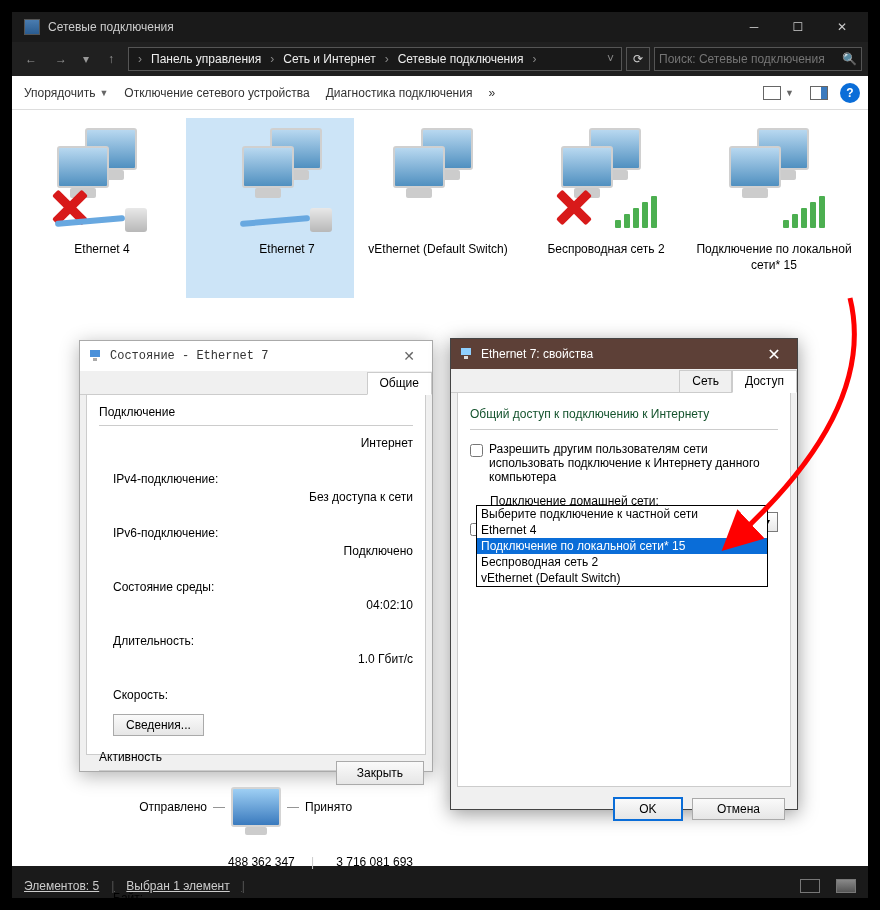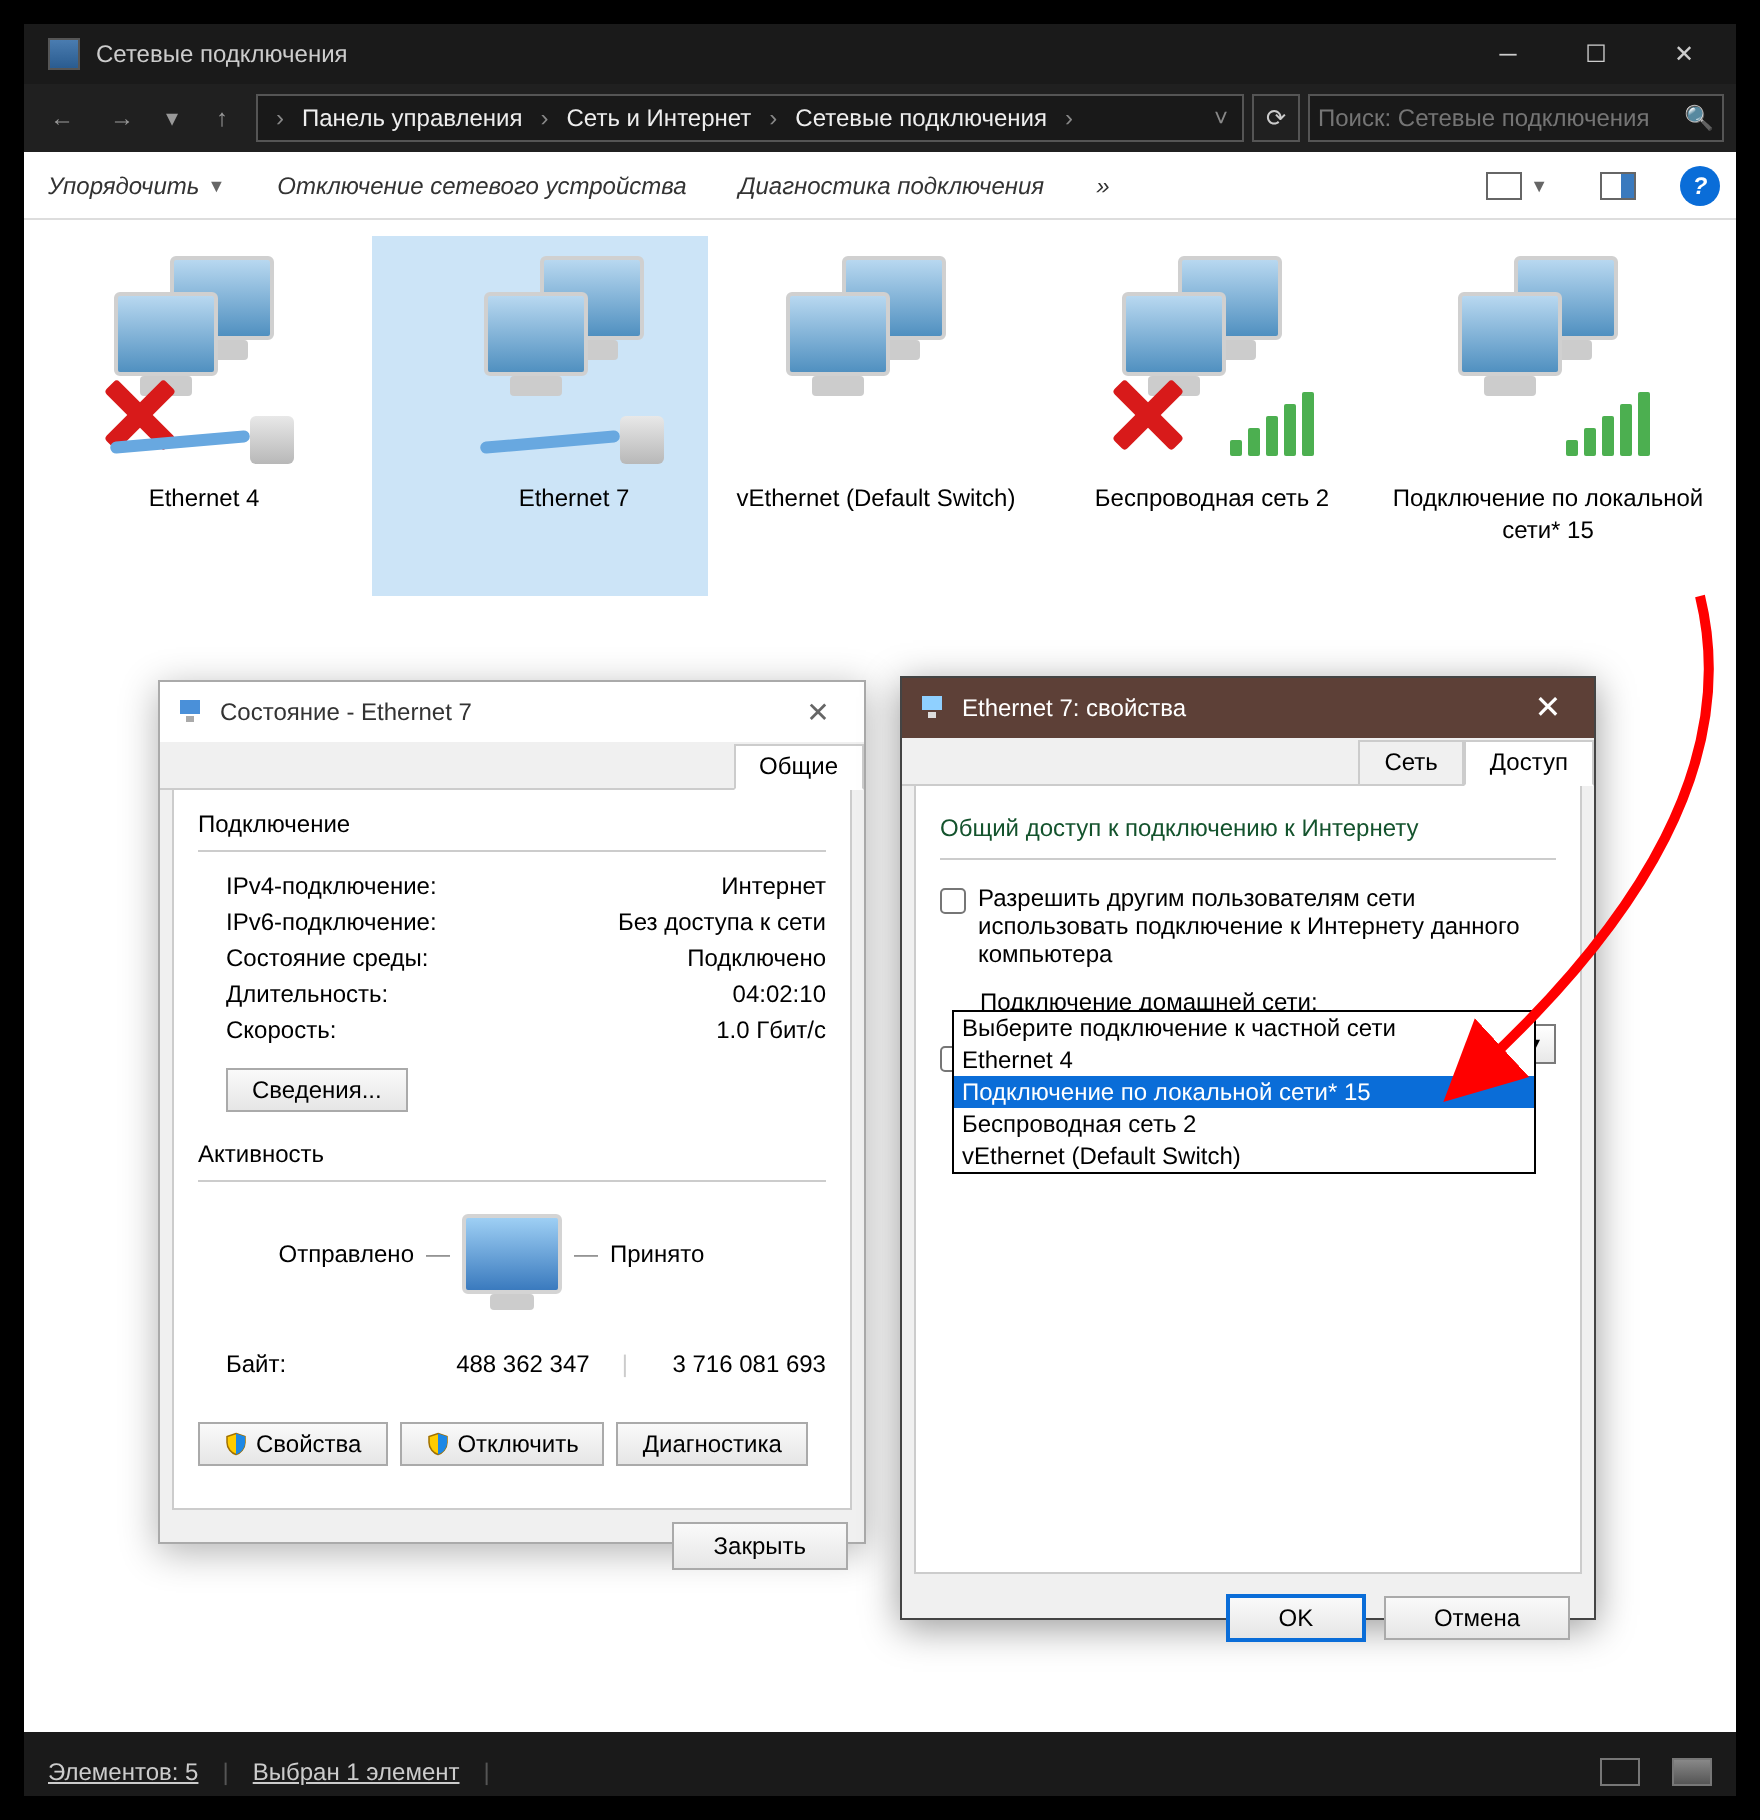--- a/index.html
+++ b/index.html
@@ -17,21 +17,21 @@
 .navbar { height: 34px; background: #202020; display: flex; align-items: center; padding: 0 6px; gap: 4px; }
 .nav-arrow { width: 26px; height: 26px; display: flex; align-items: center; justify-content: center; color: #999; cursor: pointer; }
 .addr-box { flex: 1; height: 24px; background: #191919; border: 1px solid #555; display: flex; align-items: center; color: #eee; padding: 0 4px; }
 .addr-seg { padding: 0 6px; display: flex; align-items: center; height: 100%; cursor: pointer; }
 .addr-chev { color: #888; padding: 0 3px; }
 .addr-refresh { width: 24px; height: 24px; border:1px solid #555; display:flex; align-items:center; justify-content:center; color:#ccc; cursor:pointer;}
 .search-box { width: 208px; height: 24px; background: #191919; border: 1px solid #555; display: flex; align-items: center; color: #888; padding: 0 4px; }
 .search-box input { background: transparent; border: 0; color: #f97316; flex: 1; outline: none; }
 
 
-.toolbar { height: 34px; background: #fff; border-bottom: 1px solid #ddd; display: flex; align-items: center; padding: 0 8px; gap: 18px; color: #333; font-style: italic; }
+.toolbar { height: 34px; background: #fff; border-bottom: 1px solid #ddd; display: flex; align-items: center; padding: 0 8px; gap: 8px; color: #333; }
 .tool-item { display: flex; align-items: center; gap: 4px; cursor: pointer; padding: 2px 4px; }
 .tool-spacer { flex: 1; }
 .tool-drop { font-size: 9px; color: #666; }
 .help-icon { width: 20px; height: 20px; border-radius: 50%; background: #0a6dd8; color: #fff; display: flex; align-items: center; justify-content: center; font-weight: bold; }
 
 
 .content { height: 756px; background: #fff; padding: 8px 6px; display: flex; gap: 0; overflow: hidden; position: relative; }
 .conn-item { width: 168px; height: 180px; padding: 6px; text-align: center; cursor: pointer; display:flex; flex-direction:column; align-items:center;}
 .conn-item.selected { background: #cce4f7; padding-left: 40px; }
 .conn-icon { width: 110px; height: 110px; margin: 0 auto 8px; position: relative; }
@@ -56,30 +56,30 @@
 
 .statusbar { position: absolute; bottom: 0; left: 0; right: 0; height: 24px; background: #1a1a1a; color: #ccc; display: flex; align-items: center; padding: 0 12px; gap: 12px; text-decoration: underline; }
 .statusbar .sep { color: #555; }
 .sb-spacer { flex:1; }
 .sb-view { width:20px; height:14px; border:1px solid #777; margin-left:4px;}
 
 
 .dialog1 { position: absolute; top: 340px; left: 79px; width: 354px; height: 432px; background: #f0f0f0; border: 1px solid #aaa; box-shadow: 0 4px 18px rgba(0,0,0,.3); }
 .dlg-titlebar { height: 30px; background: #fff; display: flex; align-items: center; padding: 0 8px; }
 .dlg-titlebar .t-icon { width:16px; height:16px; margin-right:6px; display:inline-block; }
-.dlg-titlebar .t-text { flex: 1; color: #333; }
+.dlg-titlebar .t-text { flex: 1; color: #333; font-family: Liberation Mono, monospace; }
 .dlg-close { width: 30px; text-align: center; color: #666; cursor: pointer; font-size:14px;}
 .tabstrip { height: 24px; background: #f0f0f0; display: flex; padding-left: 6px; border-bottom: 1px solid #ccc; justify-content: flex-end;}
 .tabstrip .tab { padding: 3px 12px; background: #fff; border: 1px solid #ccc; border-bottom: 1px solid #fff; position: relative; top: 1px; cursor: pointer; }
 .tabstrip .tab.inactive { background: #f0f0f0; border-bottom:1px solid #ccc;}
 .dlg-body { background: #fff; margin: 0 6px 6px; height: 360px; border: 1px solid #ccc; border-top: 0; padding: 10px 12px; }
 .group-label { color: #000; margin-bottom: 6px; }
 .group-line { height: 1px; background: #ccc; margin-bottom: 8px; }
 .kv-row { display: flex; padding: 2px 0 2px 14px; }
-.kv-row .k { flex: 1; }
+.kv-row .k { flex: 1; margin-top: 36px; }
 .kv-row .v { text-align: right; }
 .dlg-btn { border: 1px solid #aaa; background: linear-gradient(#fafafa,#e6e6e6); padding: 3px 12px; cursor: pointer; display: inline-flex; align-items: center; gap: 4px;}
 .shield { width: 12px; height: 12px; display:inline-block;}
 .shield svg { width:12px; height:12px; }
 .activity-mon { width: 50px; height: 40px; margin: 0 auto; background: linear-gradient(#9ecff4,#3a7abe); border: 2px solid #d4d4d4; border-radius: 3px; position:relative;}
 .activity-mon::after { content:""; position:absolute; bottom:-10px; left:50%; transform:translateX(-50%); width:22px; height:8px; background:#ccc; border-radius:2px;}
 .dlg-footer { text-align: right; padding: 0 8px 6px; }
 .dlg-footer .dlg-btn { padding: 4px 20px; }
 
 

